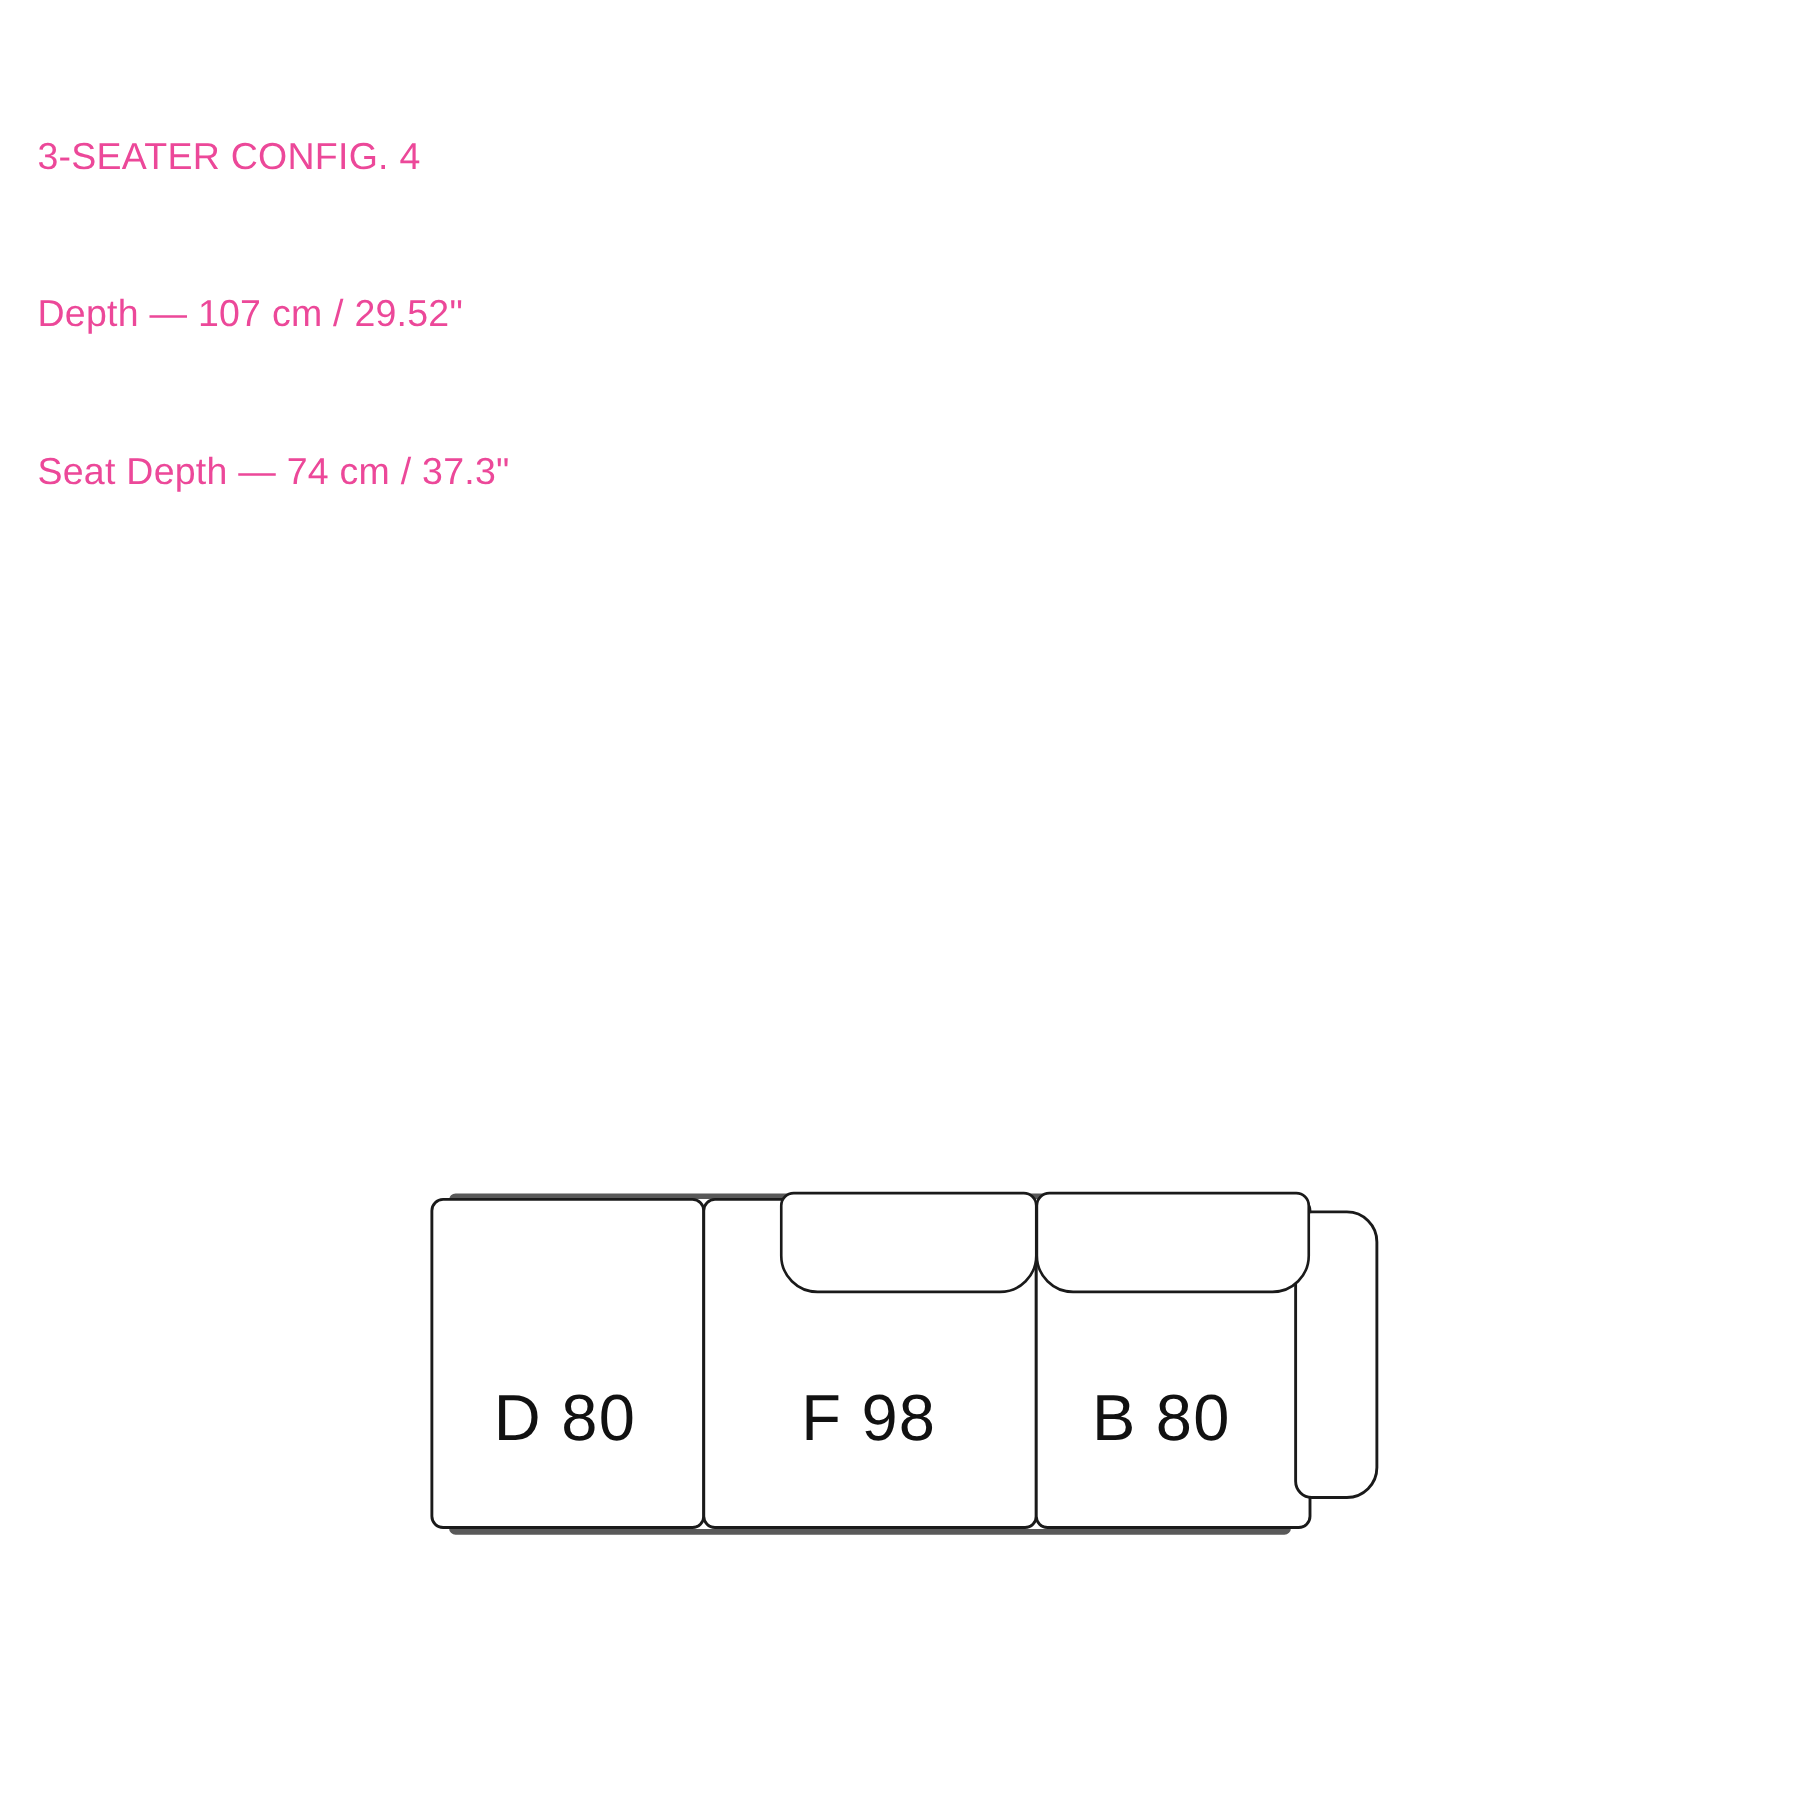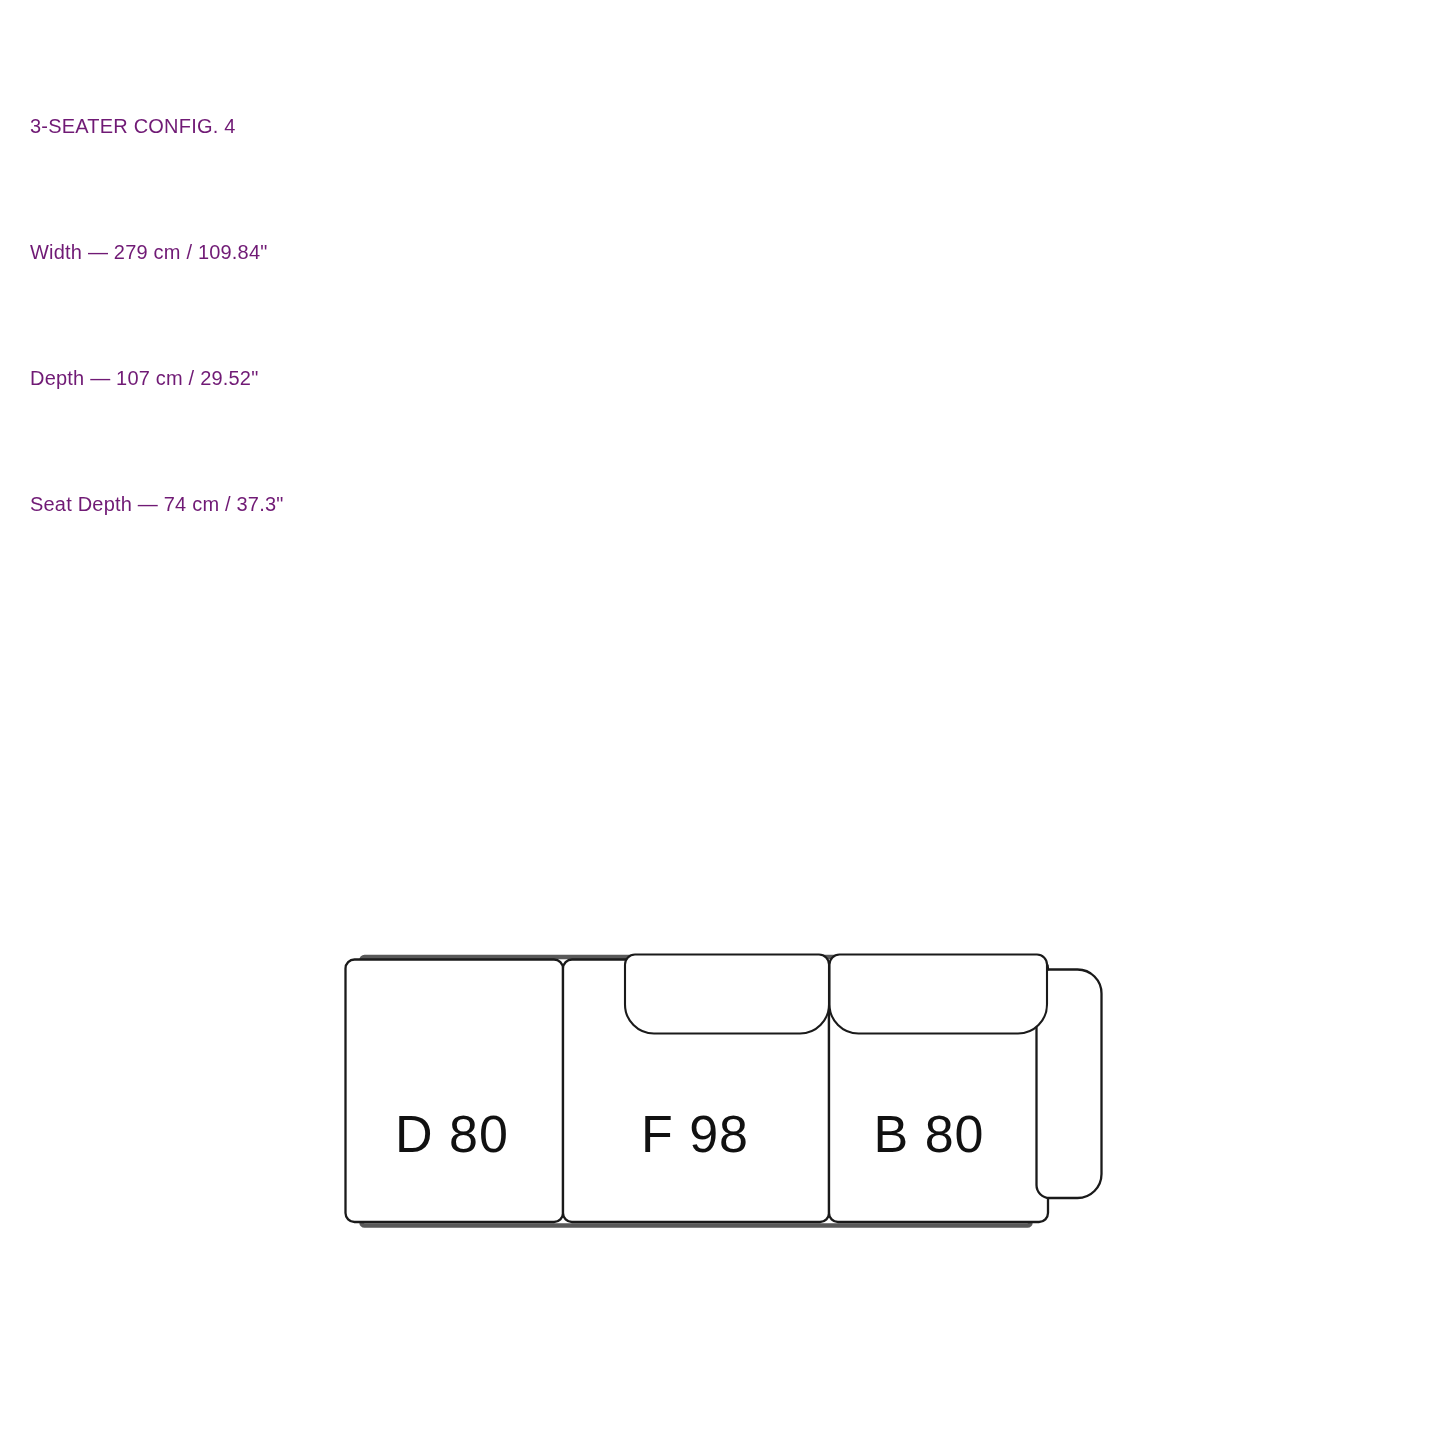--- a/index.html
+++ b/index.html
@@ -3,40 +3,39 @@
 <meta charset="utf-8">
 <style>
   html,body{margin:0;padding:0;}
   body{
     width:1445px;height:1445px;position:relative;
     background:#ffffff;overflow:hidden;
     font-family:"Liberation Sans",sans-serif;
   }
   .specs{
     position:absolute;left:30px;top:21px;
-    font-size:20px;line-height:42px;color:#701a75;
+    font-size:30px;line-height:42px;color:#ec4899;
     letter-spacing:0.2px;white-space:pre;
   }
   .spec-line{height:42px;}
   .diagram-svg{position:absolute;left:0;top:0;width:1445px;height:1445px;}
   .frame{fill:#ffffff;stroke-width:4.5;}
   .module{fill:#ffffff;stroke-width:2.3;}
   .cushion{fill:#ffffff;stroke-width:2.1;}
   .armrest{fill:#ffffff;stroke-width:2.3;}
   .mod-label{
     font-family:"Liberation Sans",sans-serif;
     font-size:52px;text-anchor:middle;letter-spacing:1px;
   }
 </style>
 </head>
 <body>
 
 <div class="specs">
   <div class="spec-line">3-SEATER CONFIG. 4</div>
-  <div class="spec-line">Width — 279 cm / 109.84"</div>
   <div class="spec-line">Depth — 107 cm / 29.52"</div>
   <div class="spec-line">Seat Depth — 74 cm / 37.3"</div>
 </div>
 
 <svg class="diagram-svg" viewBox="0 0 1445 1445" xmlns="http://www.w3.org/2000/svg">
 
   <rect class="frame" x="361.5" y="957" width="669" height="268.5" rx="3" stroke="#595959"></rect>
 
   <rect class="module" x="345.5" y="959.5" width="217.5" height="262.5" rx="9" stroke="#1a1a1a"></rect>
 

